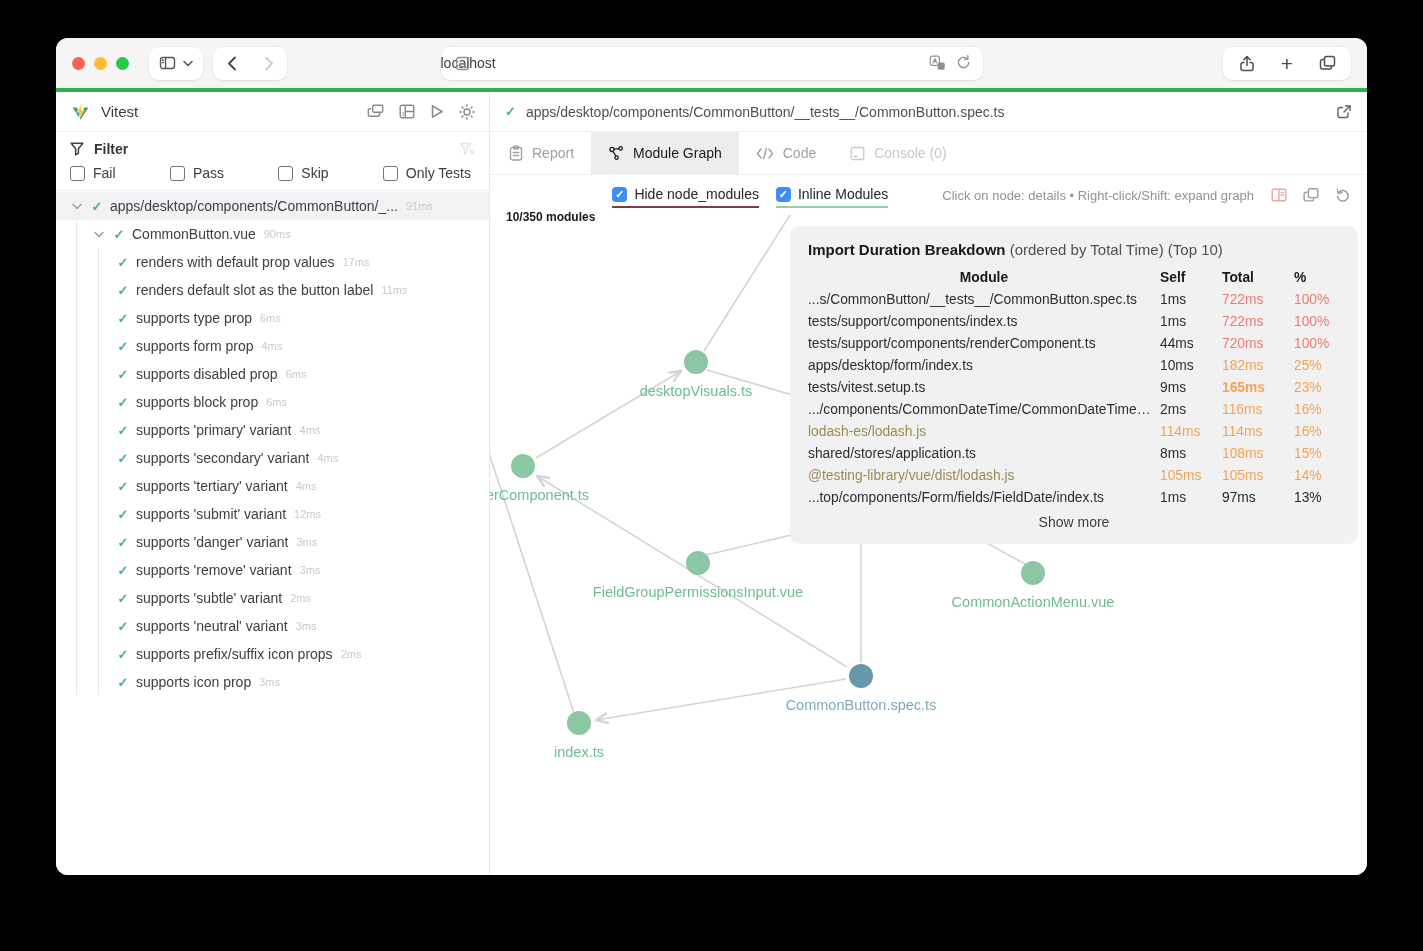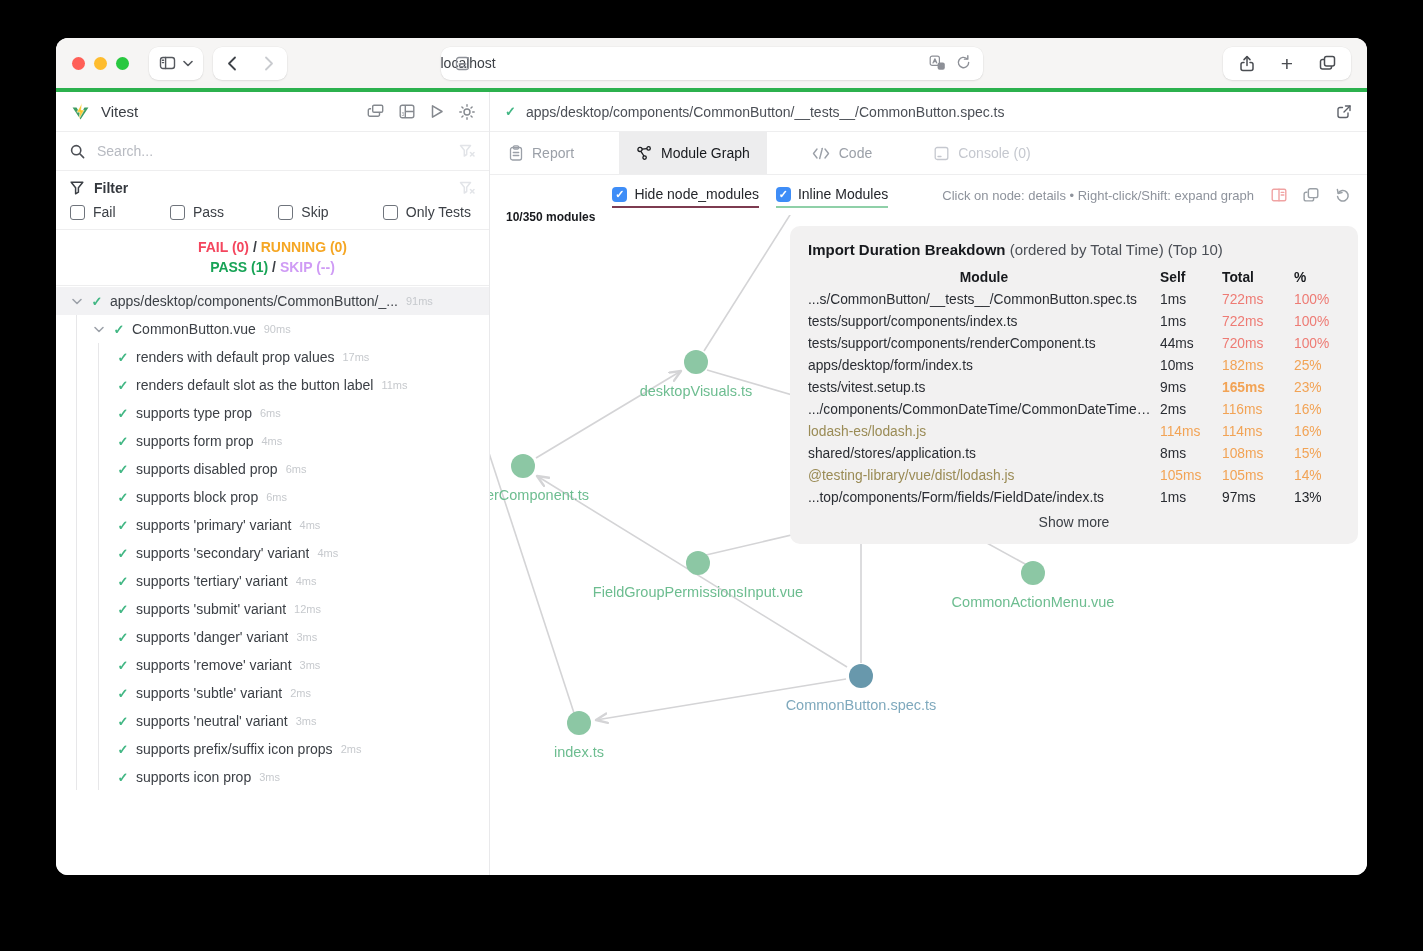--- a/index.html
+++ b/index.html
@@ -53,21 +53,21 @@
   .trow.selected{background:#f2f2f4;}
   .chev{width:18px;flex:none;display:flex;justify-content:center;color:#9ba0a8;}
   .check{width:22px;flex:none;text-align:center;color:#42b784;font-weight:700;font-size:13px;}
   .tlabel{margin-left:2px;white-space:nowrap;overflow:hidden;text-overflow:ellipsis;}
   .ttime{margin-left:8px;font-size:11px;color:#c6c9cd;flex:none;}
   
   .file-header{height:39px;flex:none;border-bottom:1px solid #eeeeef;display:flex;align-items:center;padding:0 15px;gap:10px;}
   .file-header .check{width:auto;}
   .file-path{flex:1;font-size:14px;color:#4b4f56;white-space:nowrap;overflow:hidden;text-overflow:ellipsis;}
   .ext-link{color:#5d6169;}
-  .tabs{height:42px;flex:none;border-bottom:1px solid #eeeeef;display:flex;align-items:stretch;padding-left:2px;gap:28px;}
+  .tabs{height:42px;flex:none;border-bottom:1px solid #eeeeef;display:flex;align-items:stretch;padding-left:2px;}
   .tab{display:flex;align-items:center;gap:9px;padding:0 17px;font-size:14px;color:#9ba0a8;cursor:default;}
   .tab.active{background:#ededee;color:#17191d;}
   .tab.muted{color:#c5c8cf;}
   .gtoolbar{height:40px;flex:none;display:flex;align-items:center;padding:0 16px;gap:17px;}
   .modules-count{font-weight:700;font-size:12px;color:#17191d;white-space:nowrap;margin-top:44px;}
   .gcheck{display:flex;align-items:center;gap:7px;font-size:14px;color:#24262b;padding-bottom:4px;margin-top:4px;
           border-bottom:2px solid transparent;white-space:nowrap;}
   .bluebox{width:15px;height:15px;border-radius:4px;background:#3e8df7;color:#fff;font-size:11px;font-weight:700;
            display:flex;align-items:center;justify-content:center;line-height:1;}
   .hint{margin-left:auto;font-size:13px;color:#8e939c;white-space:nowrap;}
@@ -213,36 +213,20 @@
                 <line x1="13.7" y1="8" x2="15.2" y2="8"></line>
               <line x1="2.9" y1="2.9" x2="4" y2="4"></line>
                 <line x1="12" y1="12" x2="13.1" y2="13.1"></line>
               <line x1="2.9" y1="13.1" x2="4" y2="12"></line>
                 <line x1="12" y1="4" x2="13.1" y2="2.9"></line>
             </svg>
           </span>
         </span>
       </div>
 
-      <div class="sb-search">
-        <span>
-          <svg class="ic" width="15" height="15" viewBox="0 0 15 15" fill="none" stroke="currentColor" stroke-width="1.6" stroke-linecap="round">
-            <circle cx="6.2" cy="6.2" r="4.6"></circle>
-              <line x1="9.8" y1="9.8" x2="13.6" y2="13.6"></line>
-          </svg>
-        </span>
-        <input placeholder="Search..." style="">
-        <span class="icon-light">
-          <svg class="ic" width="16" height="14" viewBox="0 0 16 14" fill="none" stroke="currentColor" stroke-width="1.5" stroke-linejoin="round" stroke-linecap="round">
-            <path d="M1.5 1.5h10l-3.8 4.7v4.3L5.3 12V6.2z"></path>
-              <line x1="11.5" y1="8.5" x2="15" y2="12"></line>
-              <line x1="15" y1="8.5" x2="11.5" y2="12"></line>
-          </svg>
-        </span>
-      </div>
 
       <div class="sb-filter">
         <div class="filter-head">
           <span>
             <svg class="ic" width="14" height="14" viewBox="0 0 14 14" fill="none" stroke="#3c4046" stroke-width="1.5" stroke-linejoin="round" stroke-linecap="round">
               <path d="M1.2 1.2h11.6L8.4 6.7v4.5l-2.8 1.6V6.7z"></path>
             </svg>
           </span>
           <span>Filter</span>
           <span class="icon-light">
@@ -266,32 +250,20 @@
               <span class="cbox"></span>
               <span>Skip</span>
             </label>
             <label class="fopt">
               <span class="cbox"></span>
               <span>Only Tests</span>
             </label>
           </div>
       </div>
 
-      <div class="sb-summary">
-        <div>
-          <span id="sum-fail" style="color: rgb(244, 70, 94);">FAIL (0)</span>
-          <span class="sep"> / </span>
-          <span id="sum-running" style="color: rgb(245, 166, 35);">RUNNING (0)</span>
-        </div>
-        <div>
-          <span id="sum-pass" style="color: rgb(23, 163, 86);">PASS (1)</span>
-          <span class="sep"> / </span>
-          <span id="sum-skip" style="color: rgb(207, 155, 245);">SKIP (--)</span>
-        </div>
-      </div>
 
       <div class="sb-tree" id="tree-rows">
         <div class="tguide" style="left:20px;top:29px;height:475px;"></div>
         <div class="tguide" style="left:42px;top:57px;height:447px;"></div>
       <div class="trow selected" style="padding-left: 12px;">
             <span class="chev">
               <svg width="10" height="7" viewBox="0 0 10 7" fill="none" stroke="currentColor" stroke-width="1.5" stroke-linecap="round" stroke-linejoin="round">
                 <polyline points="1,1.5 5,5.5 9,1.5"></polyline>
               </svg>
             </span>

